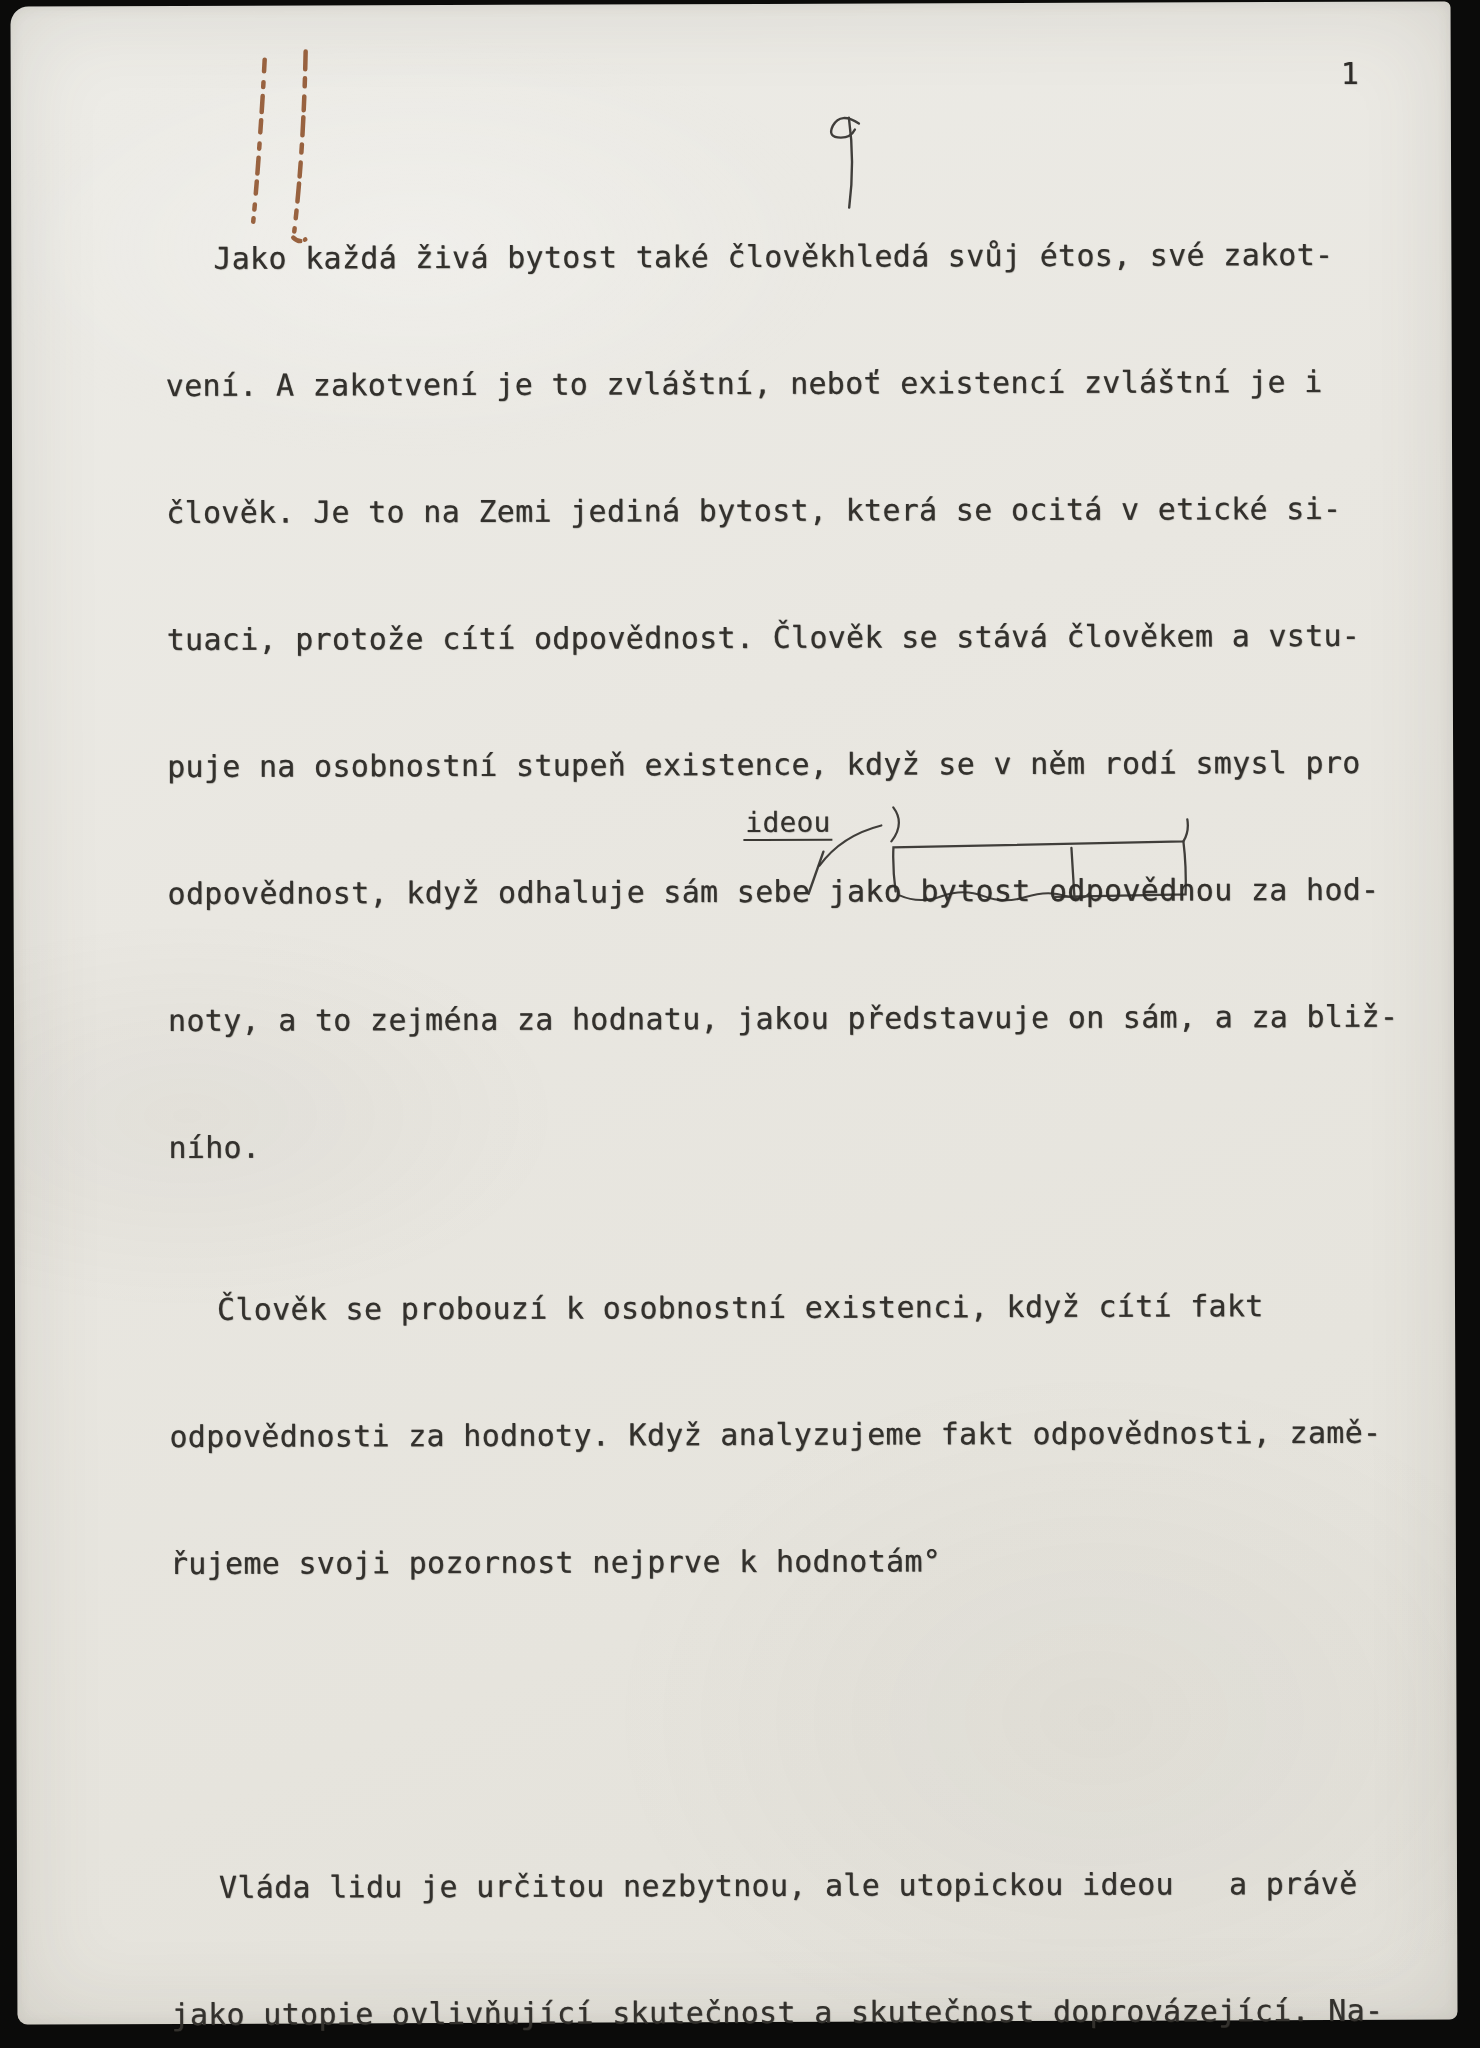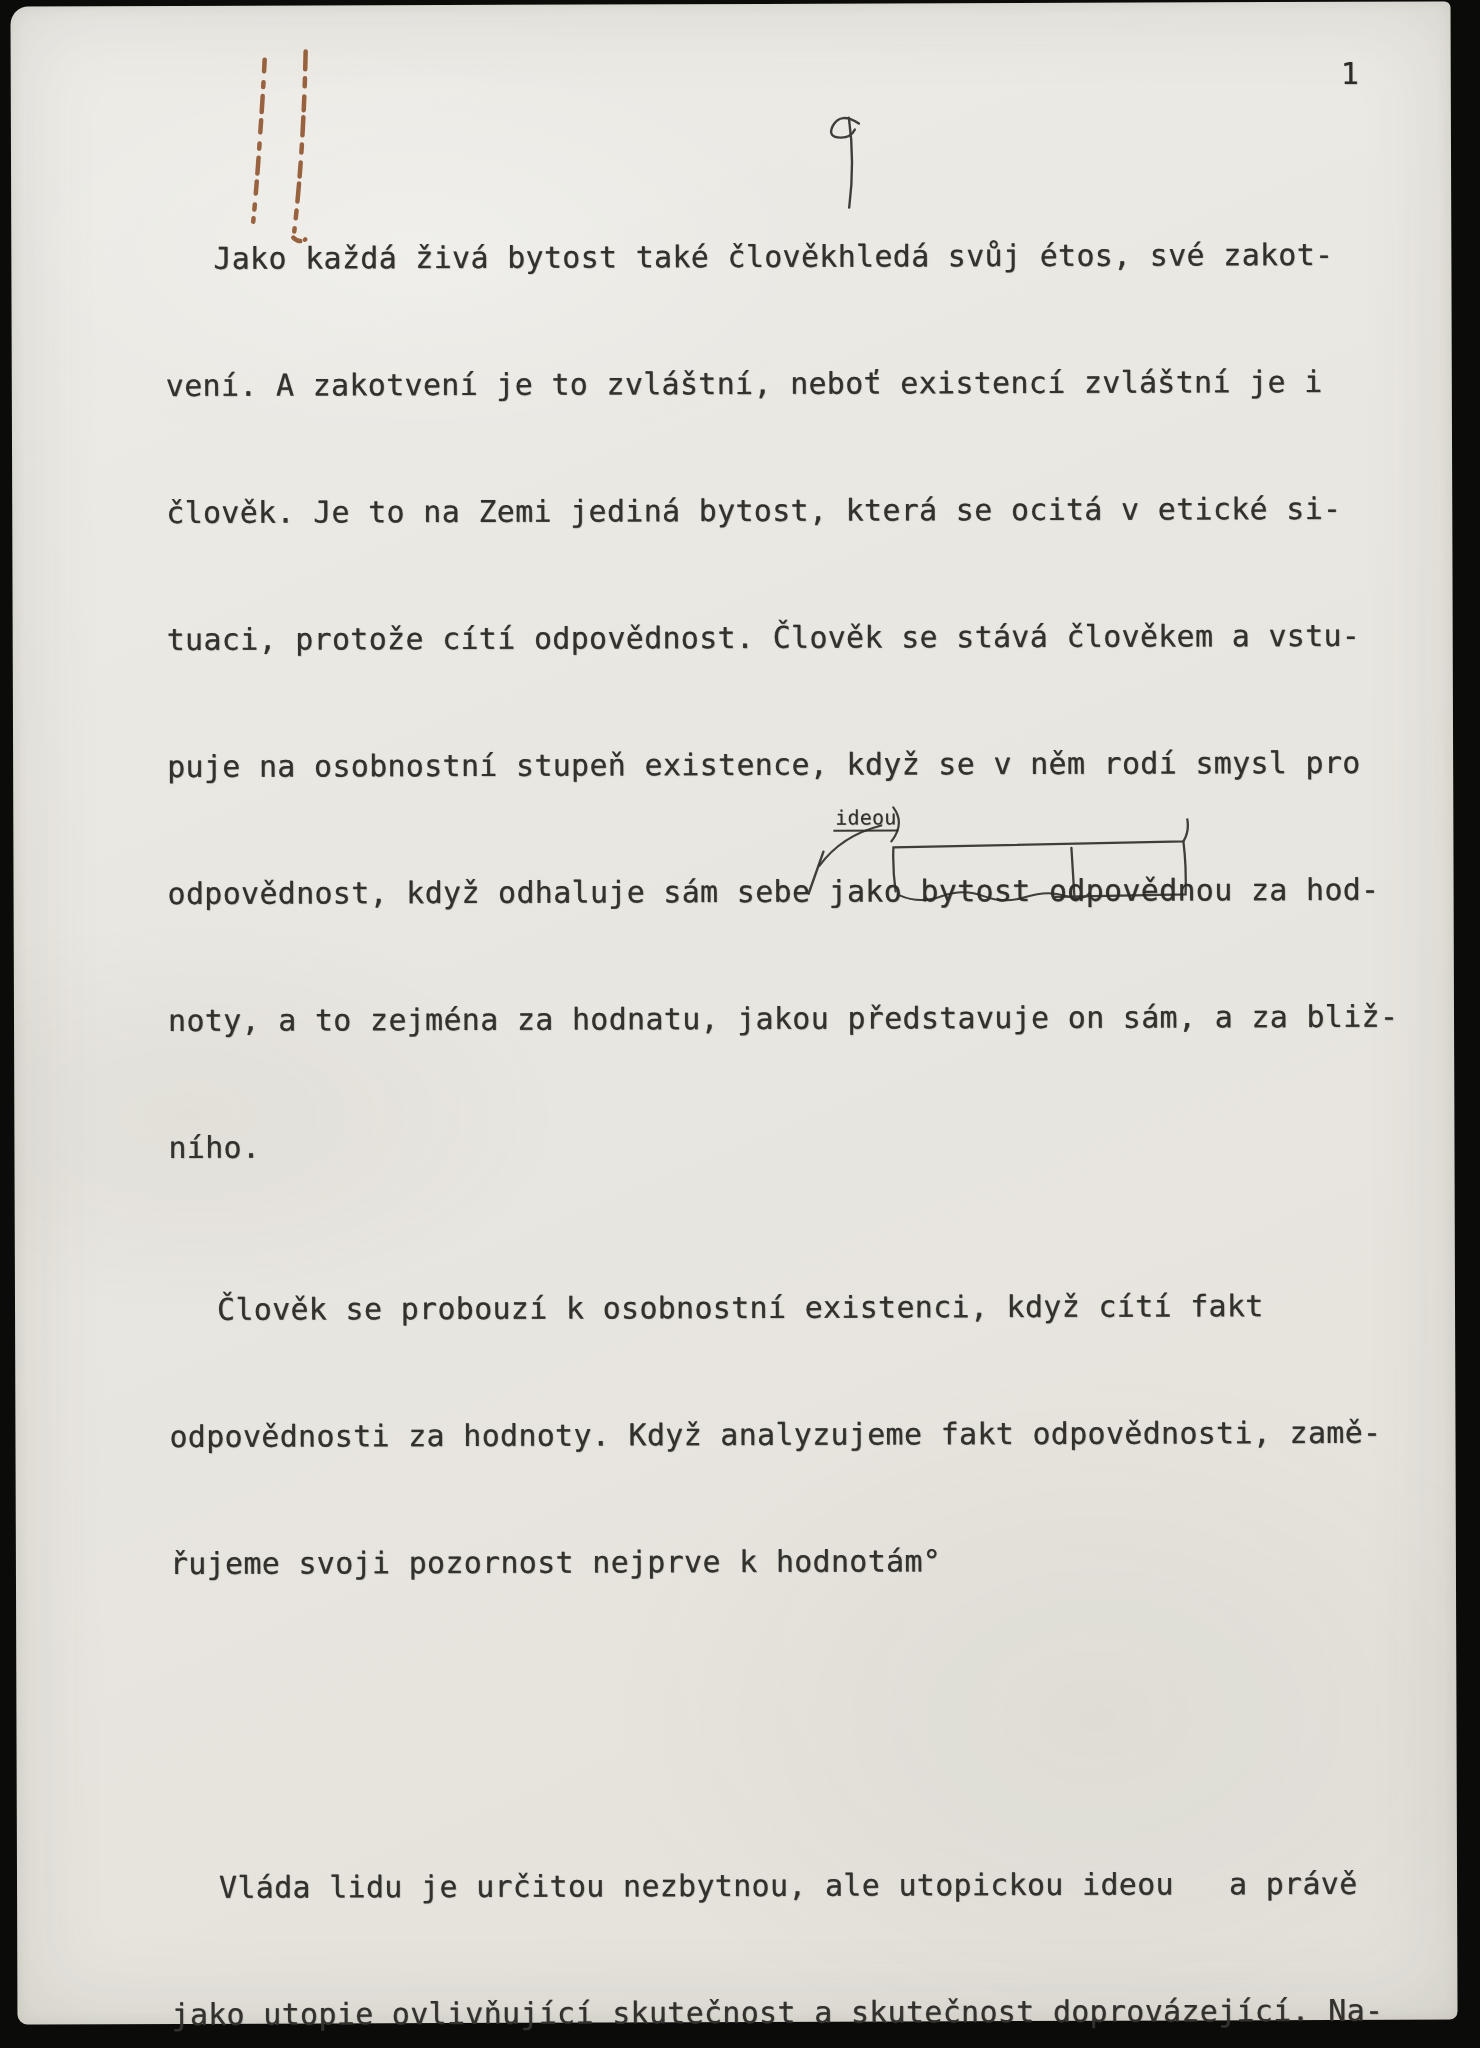--- a/index.html
+++ b/index.html
@@ -36,22 +36,22 @@
     position:absolute;left:154px;top:154px;width:1260px;
     font-size:30px;letter-spacing:0.3px;
     color:#33312d;
     text-shadow:0.5px 0.4px 0.8px rgba(50,47,42,0.55), -0.3px 0 0.5px rgba(50,47,42,0.25);
     white-space:pre;
   }
   .line{height:57px;line-height:57px;}
   .line.indent{text-indent:48px;}
   .spacer{height:57px;}
   .insert-word{
-    position:absolute;left:820px;top:802px;
-    font-size:20px;letter-spacing:0.2px;
+    position:absolute;left:730px;top:802px;
+    font-size:28px;letter-spacing:0.2px;
     color:#33312d;
     border-bottom:2px solid #3a3833;
     padding:0 2px 0 2px;
     text-shadow:0.5px 0.4px 0.8px rgba(50,47,42,0.5);
     text-align:right;
   }
   svg.marks{position:absolute;left:0;top:0;pointer-events:none;}
 </style>
 </head>
 <body>

